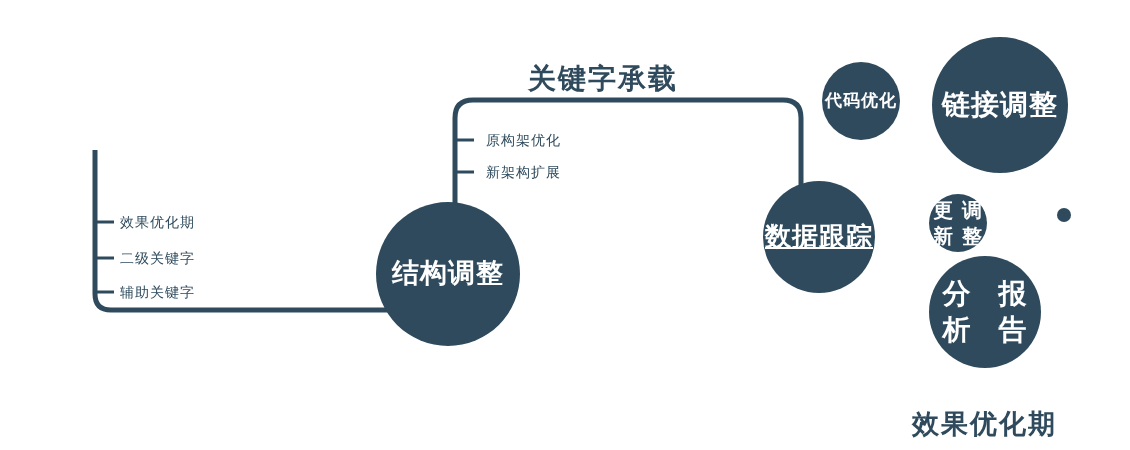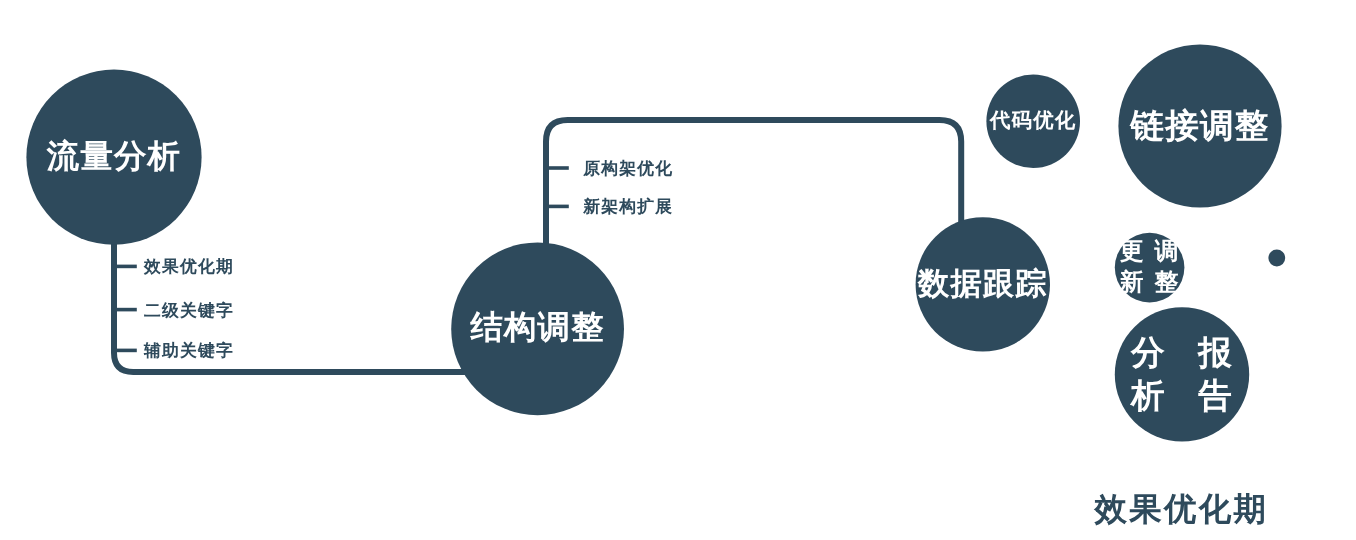--- a/index.html
+++ b/index.html
@@ -53,21 +53,21 @@
     position: absolute;
     color: var(--ink);
     font-weight: bold;
     letter-spacing: 2px;
     white-space: nowrap;
   }
   .branch-label {
     position: absolute;
     color: var(--ink);
     font-size: 14px;
-    font-weight: bold;
+    font-weight: normal;
     letter-spacing: 1px;
     white-space: nowrap;
   }
   .caption {
     position: absolute;
     color: var(--ink);
     font-weight: bold;
     letter-spacing: 2px;
     white-space: nowrap;
     margin-left: 24px;
@@ -86,29 +86,26 @@
   <svg class="wires" viewBox="0 0 1130 450">
     <path class="connector" d="M 95 150 L 95 294 Q 95 310 111 310 L 405 310"></path>
     <path class="connector" d="M 455 250 L 455 118 Q 455 100 473 100 L 783 100 Q 801 100 801 118 L 801 195"></path>
     <line class="tick" x1="95" y1="222" x2="114" y2="222"></line>
     <line class="tick" x1="95" y1="258" x2="114" y2="258"></line>
     <line class="tick" x1="95" y1="292" x2="114" y2="292"></line>
     <line class="tick" x1="455" y1="140" x2="474" y2="140"></line>
     <line class="tick" x1="455" y1="172" x2="474" y2="172"></line>
   </svg>
 
-  <div class="node" style="left:22px; top:58px; width:146px; height:146px; font-size:27px;">
-    <span>流量分析</span>
-  </div>
 
   <div class="node" style="left:376px; top:202px; width:144px; height:144px; font-size:27px;">
     <span>结构调整</span>
   </div>
 
-  <div class="node" style="left:763px; top:181px; width:112px; height:112px; font-size:26px;">
+  <div class="node" style="left:763px; top:181px; width:112px; height:112px; font-size:26px;text-decoration:underline;">
     <span>数据</span>
     <span>跟踪</span>
   </div>
 
   <div class="node" style="left:822px; top:62px; width:78px; height:78px; font-size:17px;">
     <span>代码</span>
     <span>优化</span>
   </div>
 
   <div class="node" style="left:932px; top:37px; width:136px; height:136px; font-size:28px;">
@@ -121,20 +118,21 @@
     <span>调整</span>
   </div>
 
   <div class="dot" style="left:1057px; top:208px; width:14px; height:14px;"></div>
 
   <div class="node" style="left:929px; top:256px; width:112px; height:112px; font-size:28px;">
     <span>分析</span>
     <span>报告</span>
   </div>
 
+  <div class="edge-label" style="left:528px; top:60px; font-size:28px;">关键字承载</div>
 
 
   <div class="branch-label" style="left:120px; top:214px;">效果优化期</div>
   <div class="branch-label" style="left:120px; top:250px;">二级关键字</div>
   <div class="branch-label" style="left:120px; top:284px;">辅助关键字</div>
 
   <div class="branch-label" style="left:486px; top:132px;">原构架优化</div>
   <div class="branch-label" style="left:486px; top:164px;">新架构扩展</div>
 
   <div class="caption" style="left:888px; top:406px; font-size:27px;">效果优化期</div>

